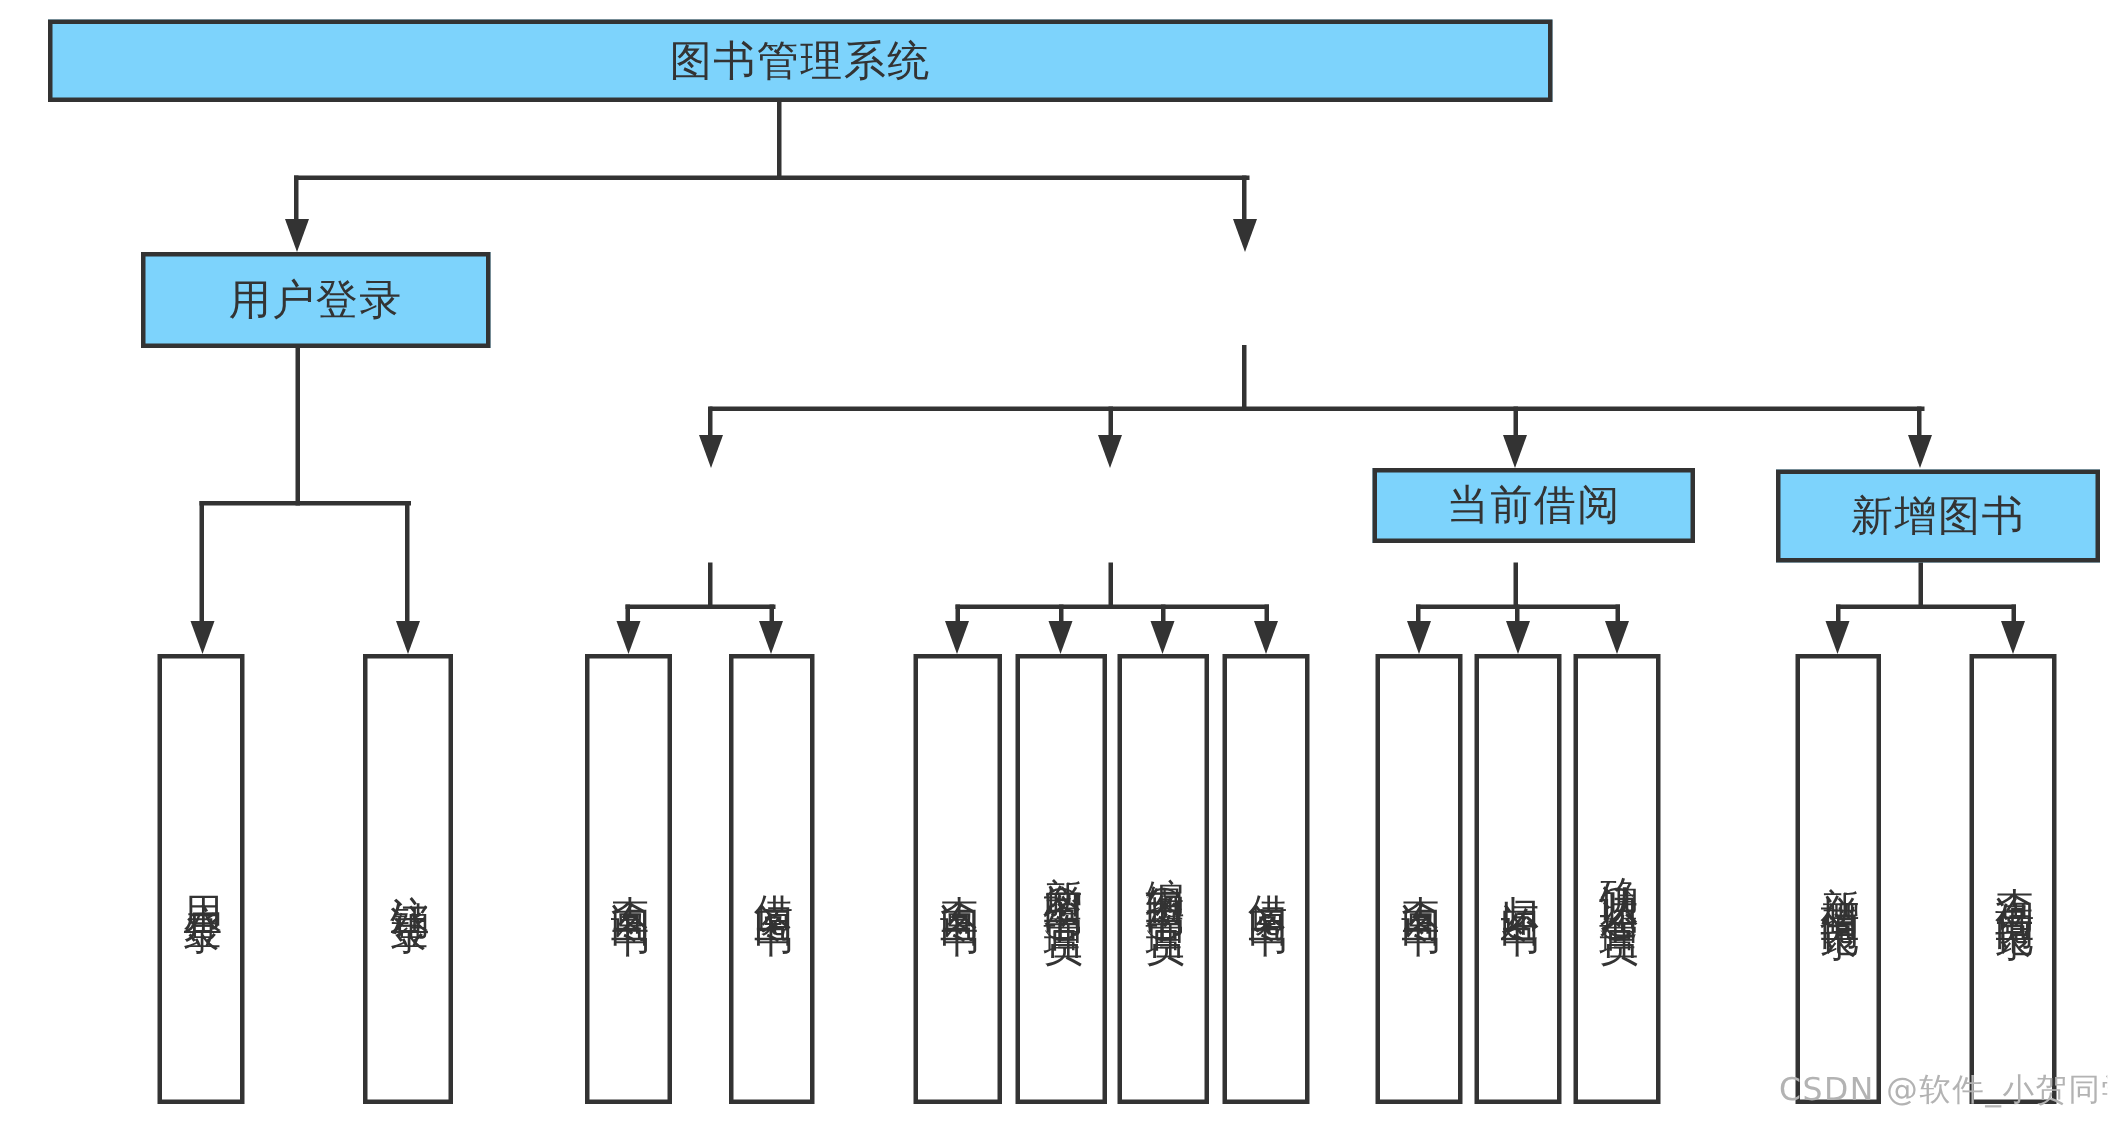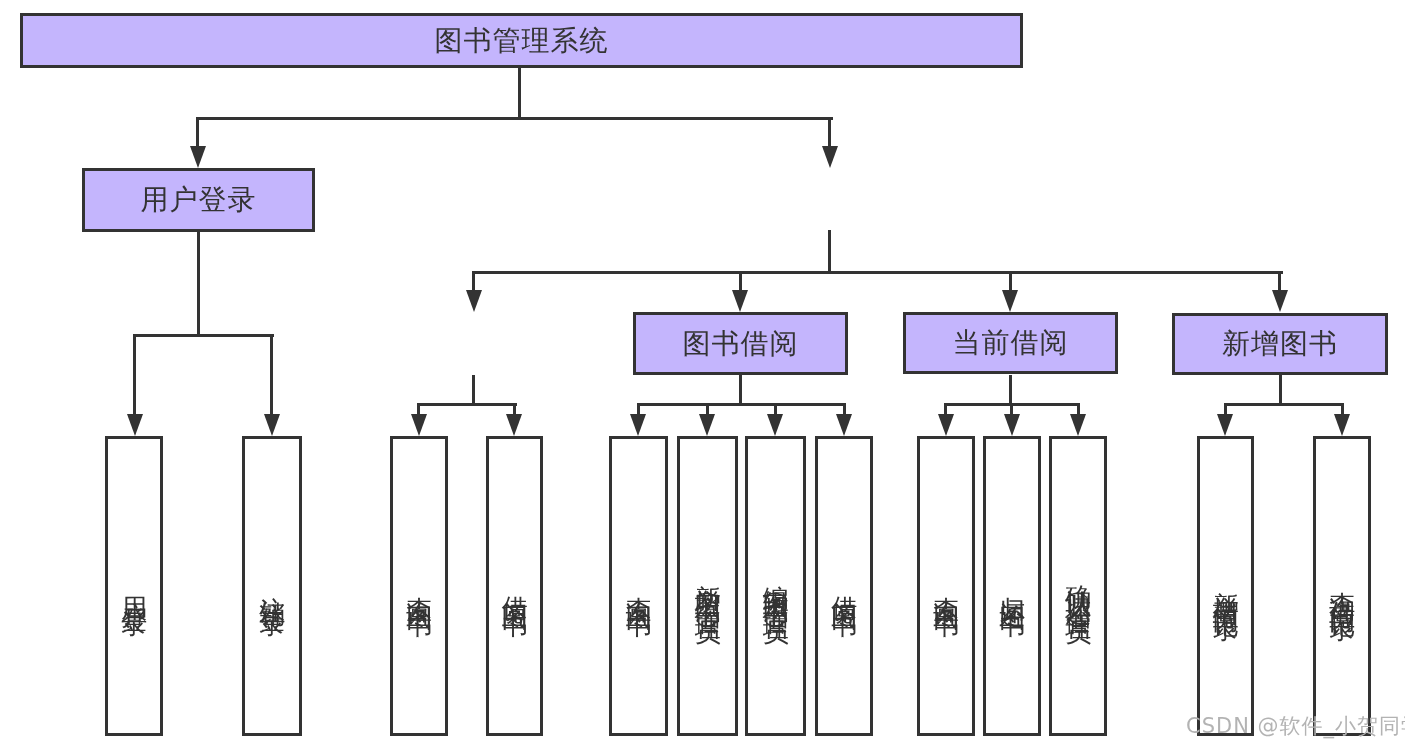--- a/index.html
+++ b/index.html
@@ -7,27 +7,28 @@
     position:relative;
     width:1405px;height:747px;
     background:#ffffff;
     font-family:"DejaVu Sans","Liberation Sans",sans-serif;
     overflow:hidden;
   }
   .box{
     position:absolute;
     box-sizing:border-box;
     border:3px solid #333;
-    background:#c4b5fd;
+    background:#7dd3fc;
     display:flex;
     align-items:center;
     justify-content:center;
     color:#333;
     font-size:28px;
     letter-spacing:1px;
+    margin-left:12px;
   }
   .vbox{
     position:absolute;
     box-sizing:border-box;
     border:3px solid #333;
     background:#fff;
     display:flex;
     align-items:center;
     justify-content:center;
     top:436px;
@@ -91,24 +92,21 @@
   <div class="hline" style="left:473px;top:271px;width:810px;"></div>
   <div class="vline" style="left:472px;top:271px;height:21px;"></div>
   <div class="arr" style="left:466px;top:290px;"></div>
   <div class="vline" style="left:739px;top:271px;height:21px;"></div>
   <div class="arr" style="left:732px;top:290px;"></div>
   <div class="vline" style="left:1009px;top:271px;height:21px;"></div>
   <div class="arr" style="left:1002px;top:290px;"></div>
   <div class="vline" style="left:1278px;top:271px;height:21px;"></div>
   <div class="arr" style="left:1272px;top:290px;"></div>
 
-  <div class="box" style="left:633px;top:312px;width:215px;height:63px;">
-    <span>图书借阅</span>
-  </div>
-  <div class="box" style="left:903px;top:312px;width:215px;height:62px;">
+  <div class="box" style="left:903px;top:312px;width:215px;height:50px;">
     <span>当前借阅</span>
   </div>
   <div class="box" style="left:1172px;top:313px;width:216px;height:62px;">
     <span>新增图书</span>
   </div>
 
   <div class="vline" style="left:472px;top:375px;height:31px;"></div>
   <div class="hline" style="left:417px;top:403px;width:100px;"></div>
   <div class="vline" style="left:417px;top:403px;height:13px;"></div>
   <div class="arr" style="left:411px;top:414px;"></div>

